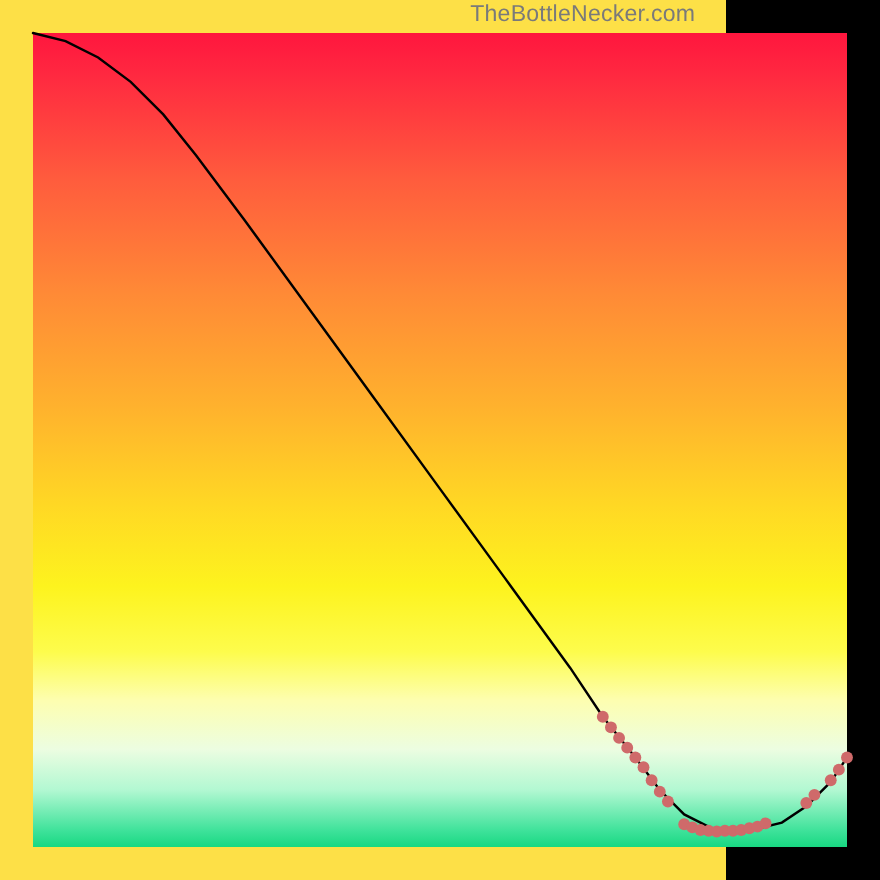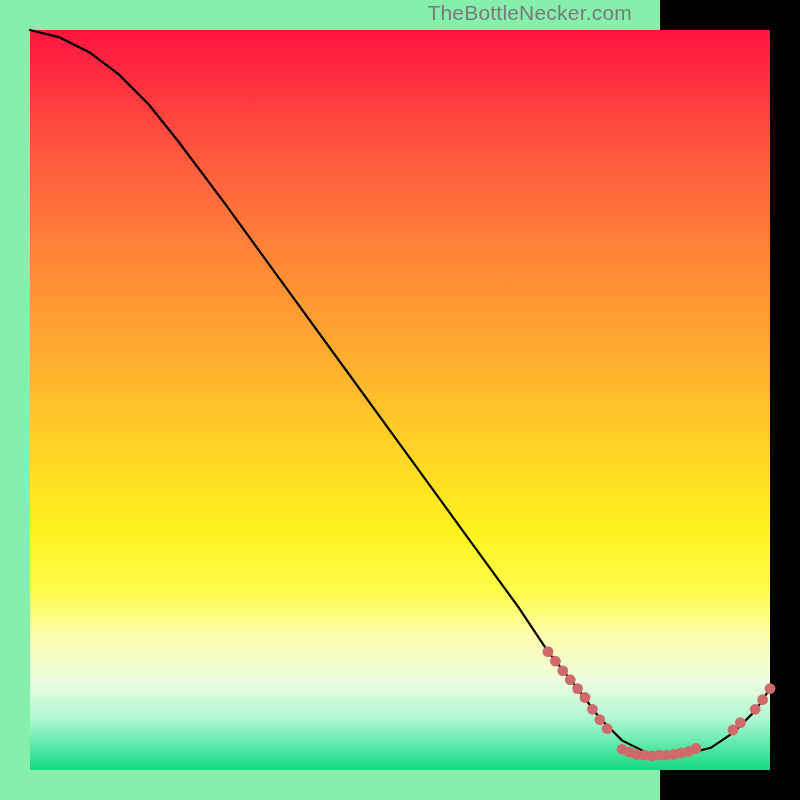--- a/index.html
+++ b/index.html
@@ -8,21 +8,21 @@
     width: 800px;
     height: 800px;
     background: #000;
     font-family: Arial, Helvetica, sans-serif;
     overflow: hidden;
   }
   .frame {
     position: relative;
     width: 660px;
     height: 800px;
-    background: #86efac;
+    background: #fde047;
   }
   .attribution {
     position: absolute;
     top: 1px;
     right: 28px;
     color: #7a7a7a;
     font-size: 21px;
     letter-spacing: 0.2px;
     font-weight: 400;
   }

